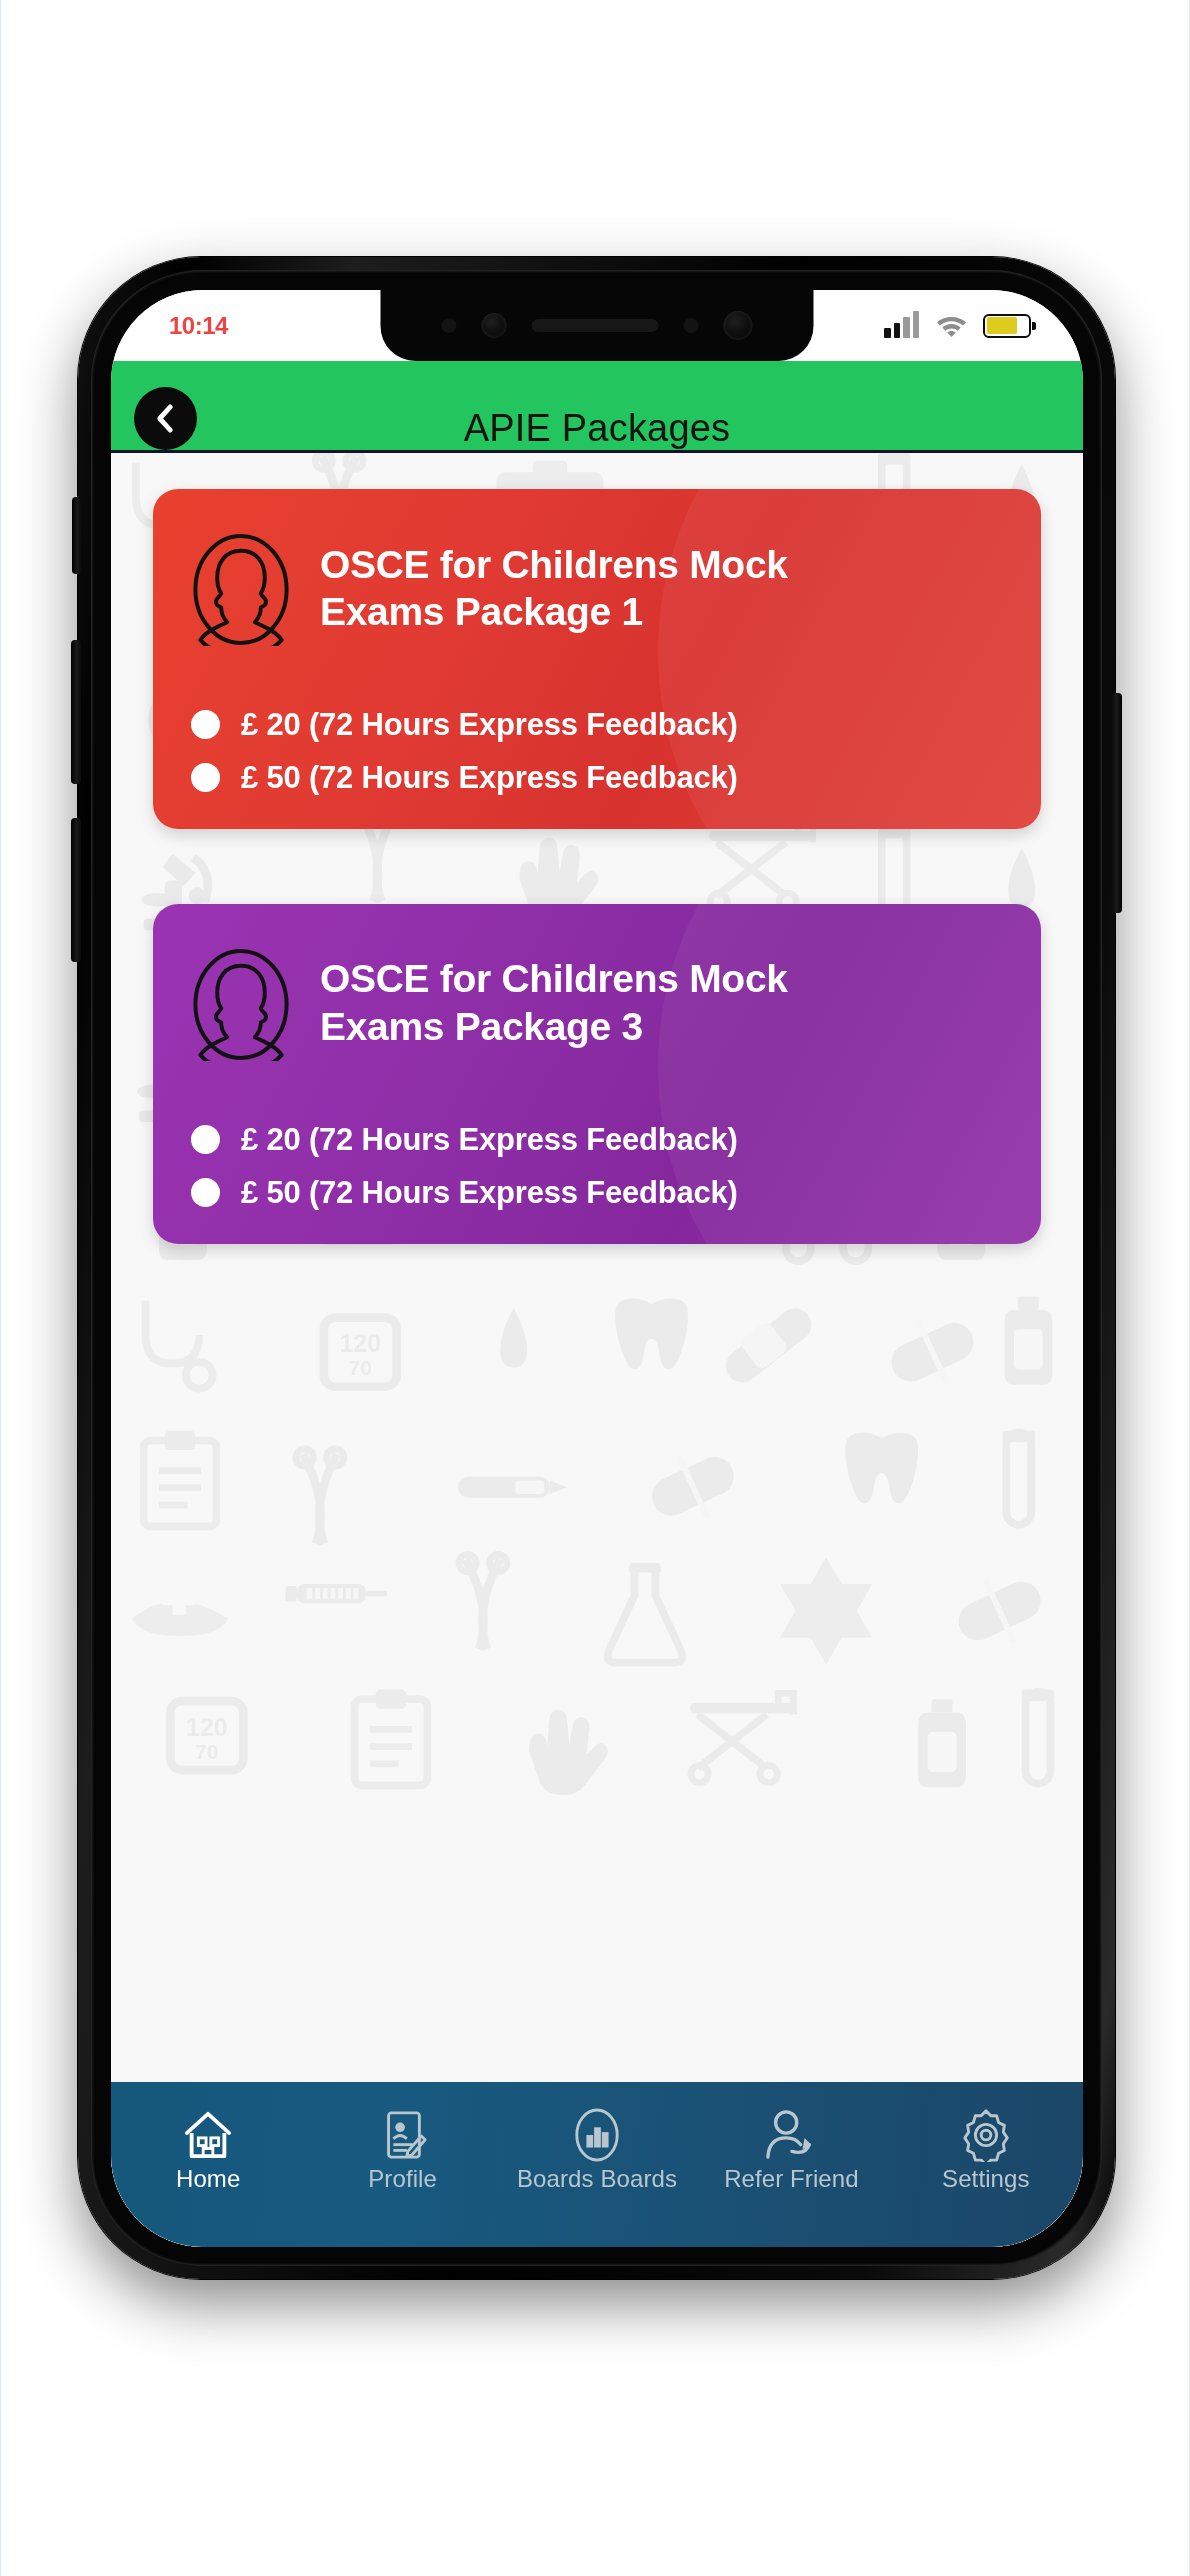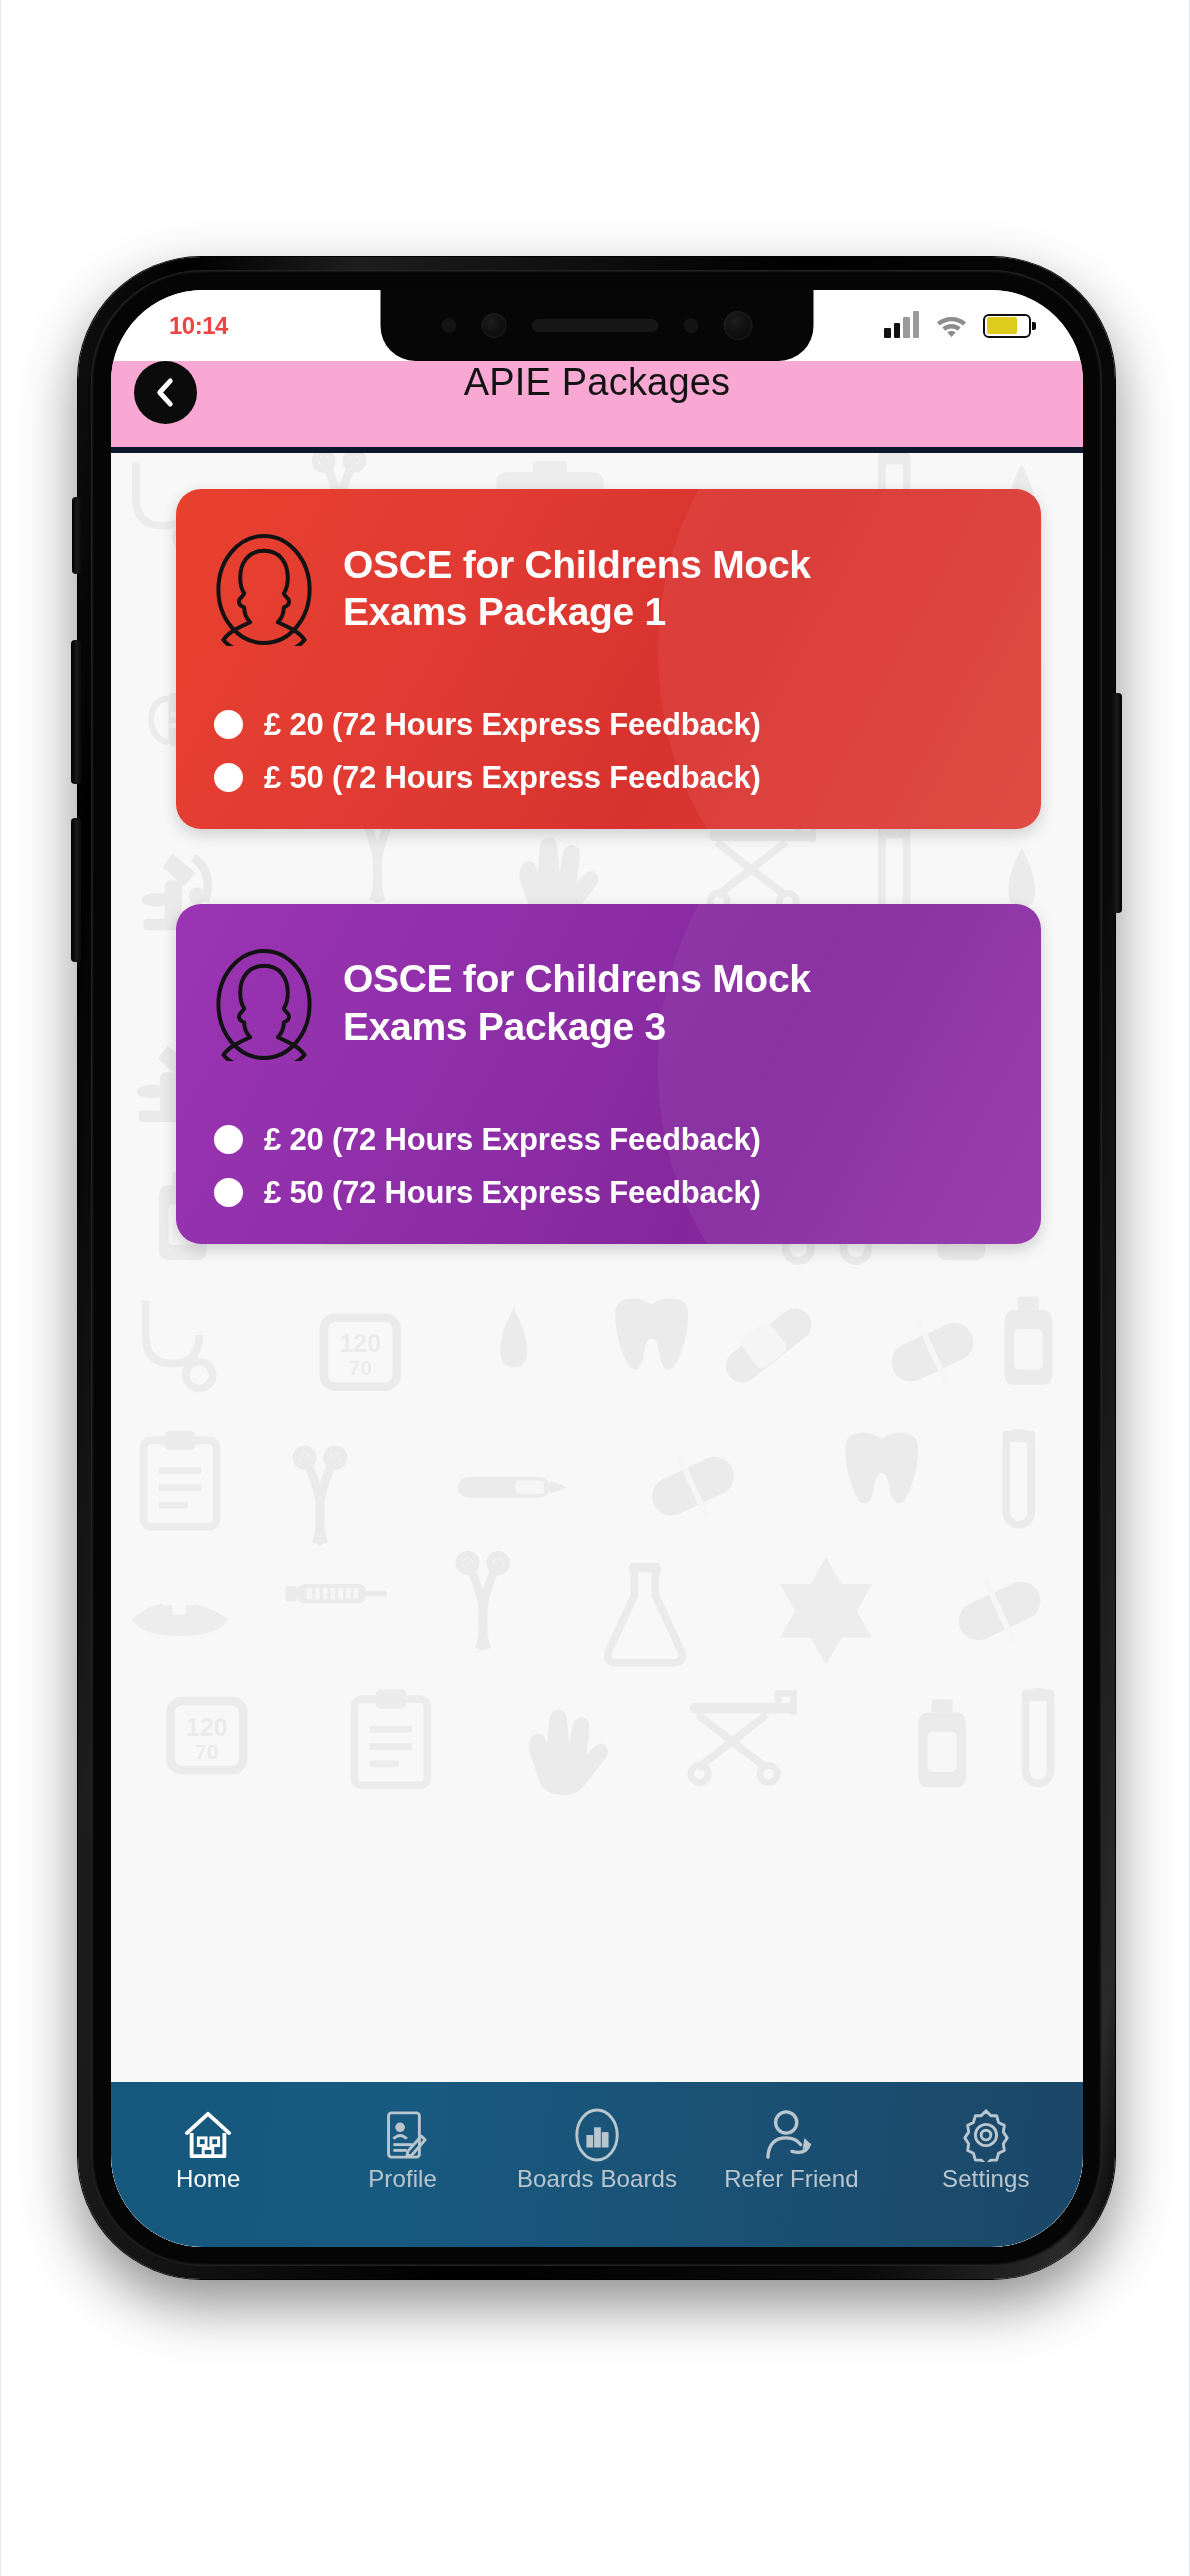--- a/index.html
+++ b/index.html
@@ -144,24 +144,24 @@
   .battery-fill {
     height: 100%;
     background: #ddcc1e;
     border-radius: 1.9px;
   }
 
   
   .app-header {
     position: relative;
     height: 92px;
-    background: #f9a8d4;
-    display: flex;
-    align-items: flex-start;
-    border-bottom: 6px solid #0f172a;
+    background: #22c55e;
+    display: flex;
+    align-items: flex-end;
+    border-bottom: 3px solid #0f172a;
     z-index: 15;
   }
   .back-button {
     position: absolute;
     left: 23px;
     width: 63px; height: 63px;
     border-radius: 50%;
     background: #0b0b0b;
     display: flex;
     align-items: center;
@@ -180,21 +180,20 @@
 
   
   .content {
     position: absolute;
     left: 0;
     top: 163px;
     width: 972px;
     bottom: 0;
     background: #f7f7f7;
     overflow: hidden;
-    padding-left: 23px;
   }
 
   
   .wallpaper {
     position: absolute;
     inset: 0;
     background: #f8f8f8;
     opacity: 1;
   }
   .wallpaper svg { display: block; width: 100%; height: 100%; }

